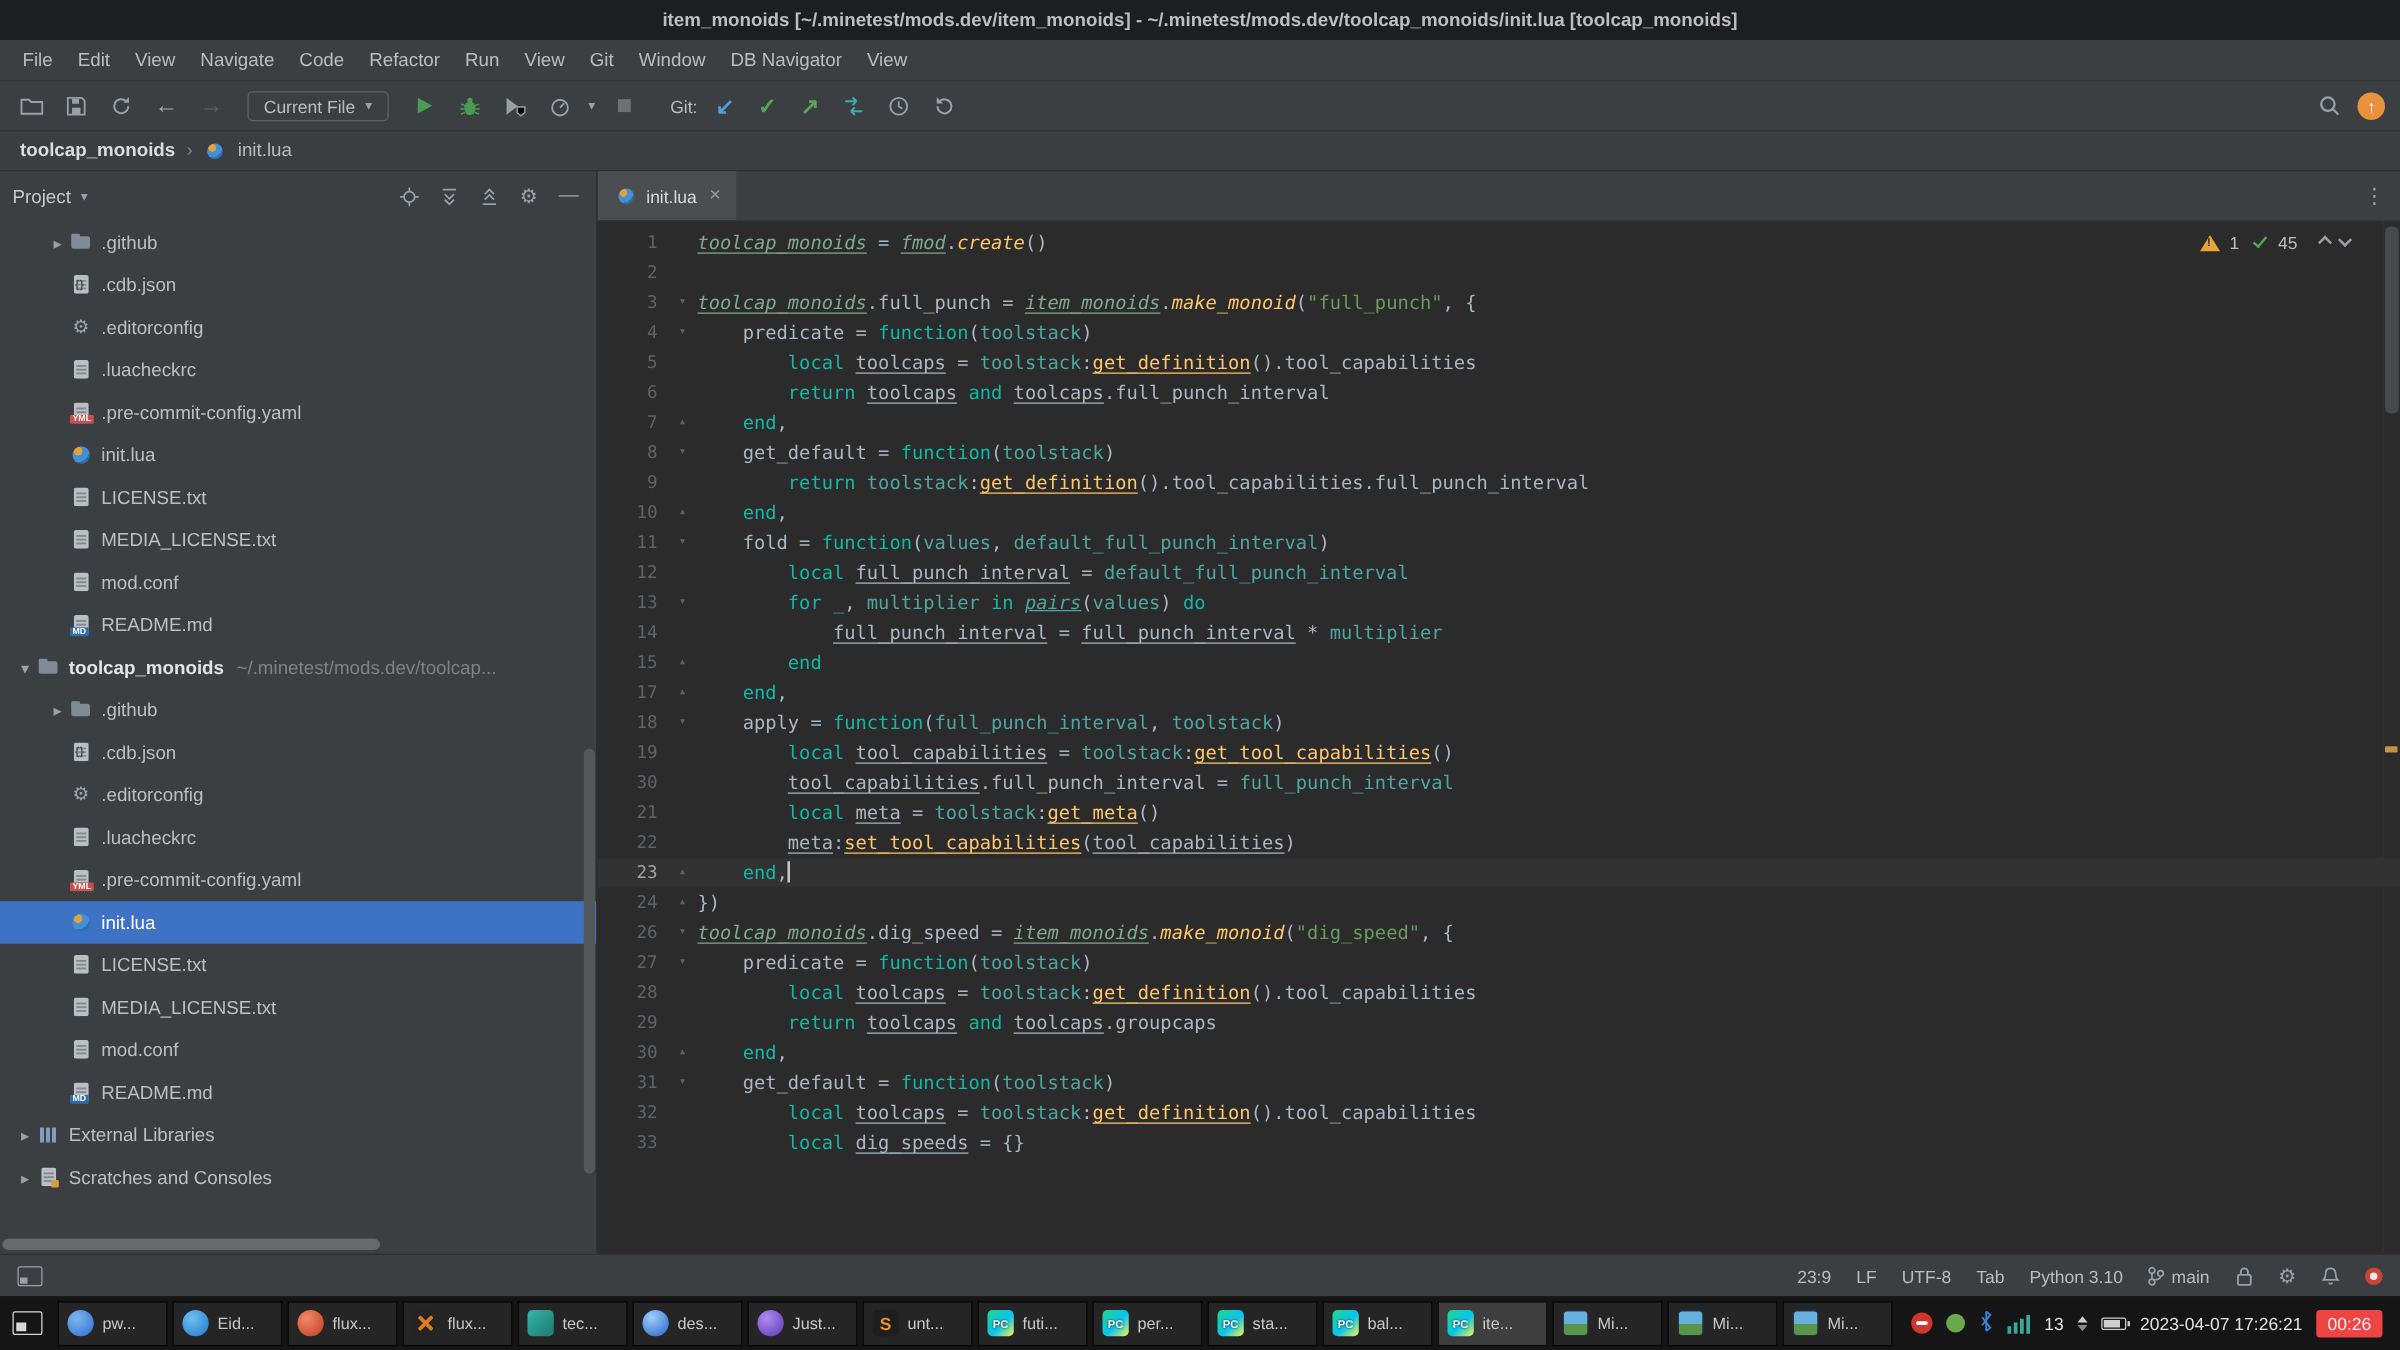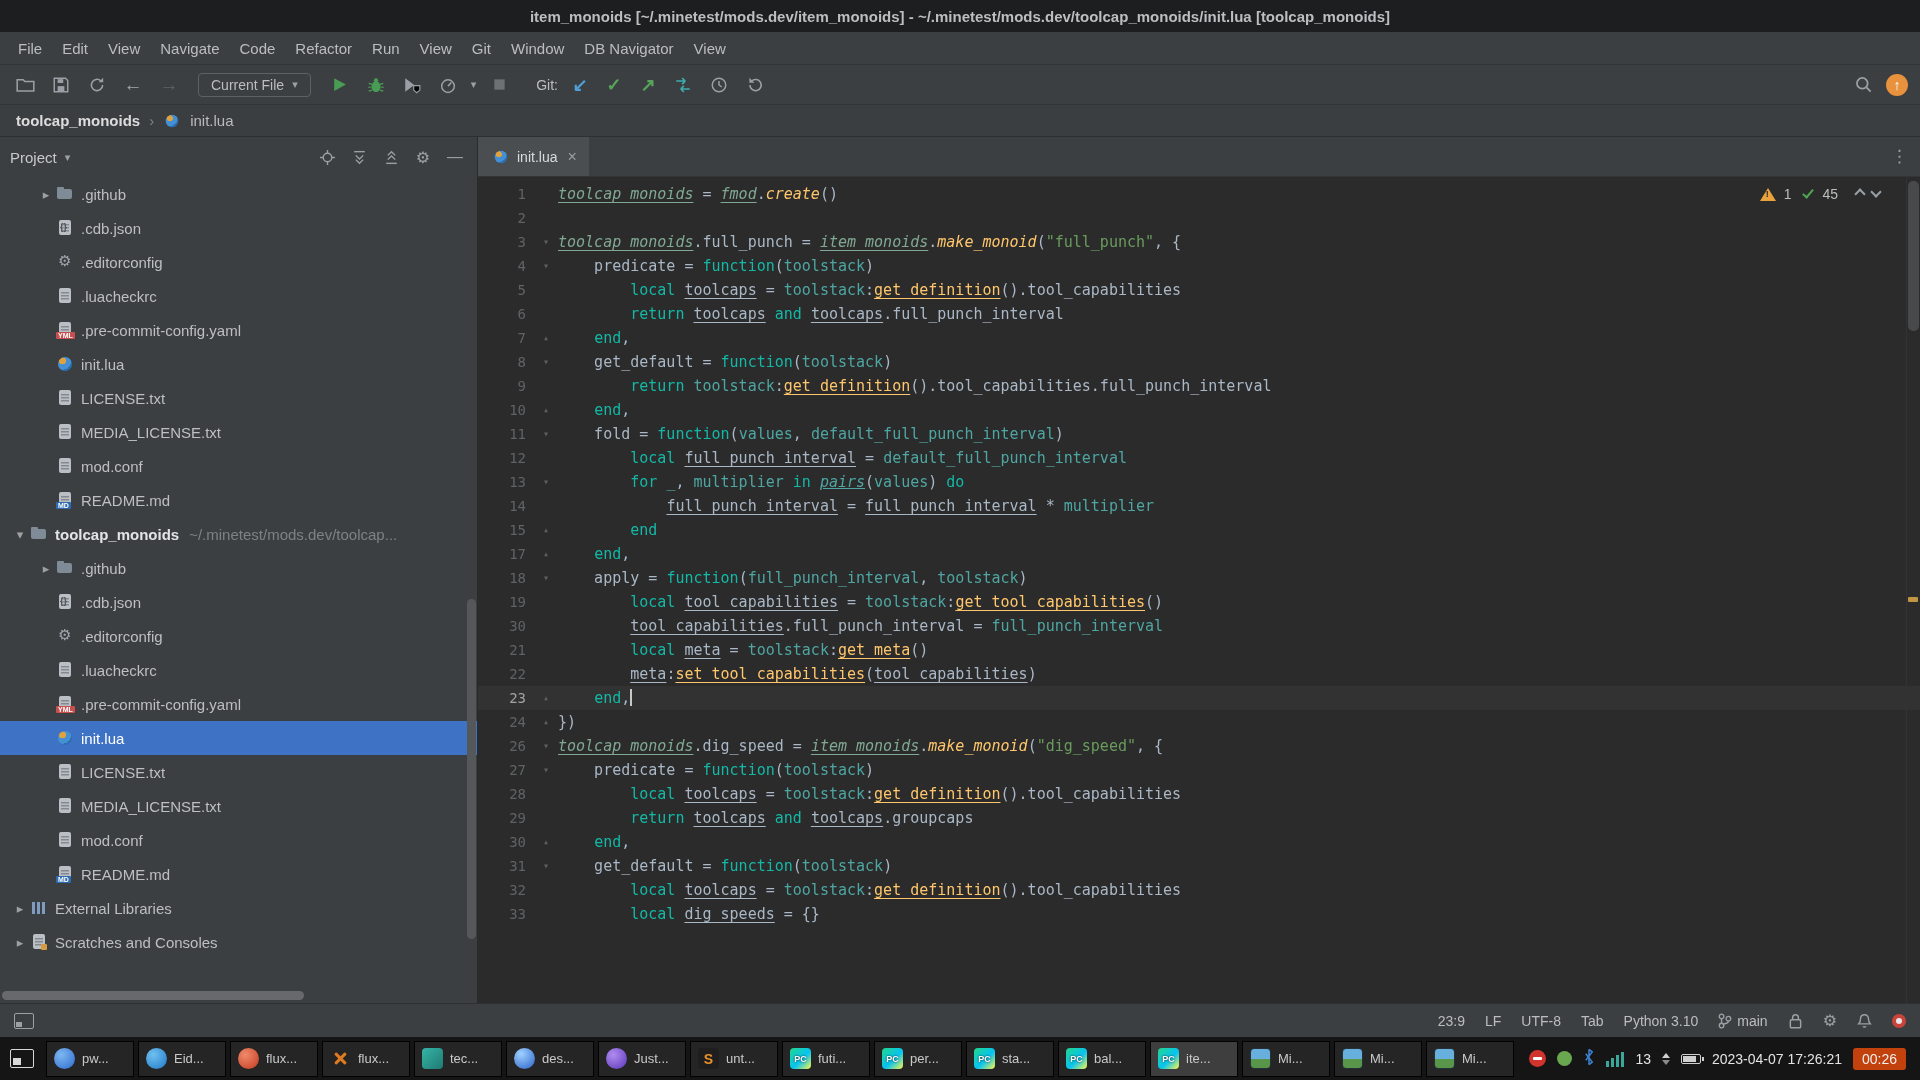--- a/index.html
+++ b/index.html
@@ -185,21 +185,21 @@
   .bars i { display:block; width:3px; background:#3aa79b; }
   .bars i:nth-child(1){height:6px} .bars i:nth-child(2){height:9px}
   .bars i:nth-child(3){height:12px} .bars i:nth-child(4){height:15px}
   .updown { display:flex; flex-direction:column; gap:2px; }
   .updown i { width:0; height:0; border-left:4px solid transparent; border-right:4px solid transparent; display:block; }
   .updown .up { border-bottom:5px solid #cfcfcf; }
   .updown .dn { border-top:5px solid #8a8a8a; }
   .battery { width:20px; height:10px; border:1.5px solid #cfcfcf; border-radius:2px; position:relative; }
   .battery::before { content:''; position:absolute; right:-4px; top:2px; width:2px; height:4px; background:#cfcfcf; }
   .battery::after { content:''; position:absolute; left:1px; top:1px; bottom:1px; width:70%; background:#cfcfcf; }
-  .timer-chip { background:#c2410c; padding:3px 9px; border-radius:3px; color:#f0f0f0; }
+  .timer-chip { background:#ef4444; padding:3px 9px; border-radius:3px; color:#f0f0f0; }
 </style>
 </head>
 <body>
 
 <div class="screen">
 
   <div class="titlebar">
     <span>item_monoids [~/.minetest/mods.dev/item_monoids] - ~/.minetest/mods.dev/toolcap_monoids/init.lua [toolcap_monoids]</span>
   </div>
 

